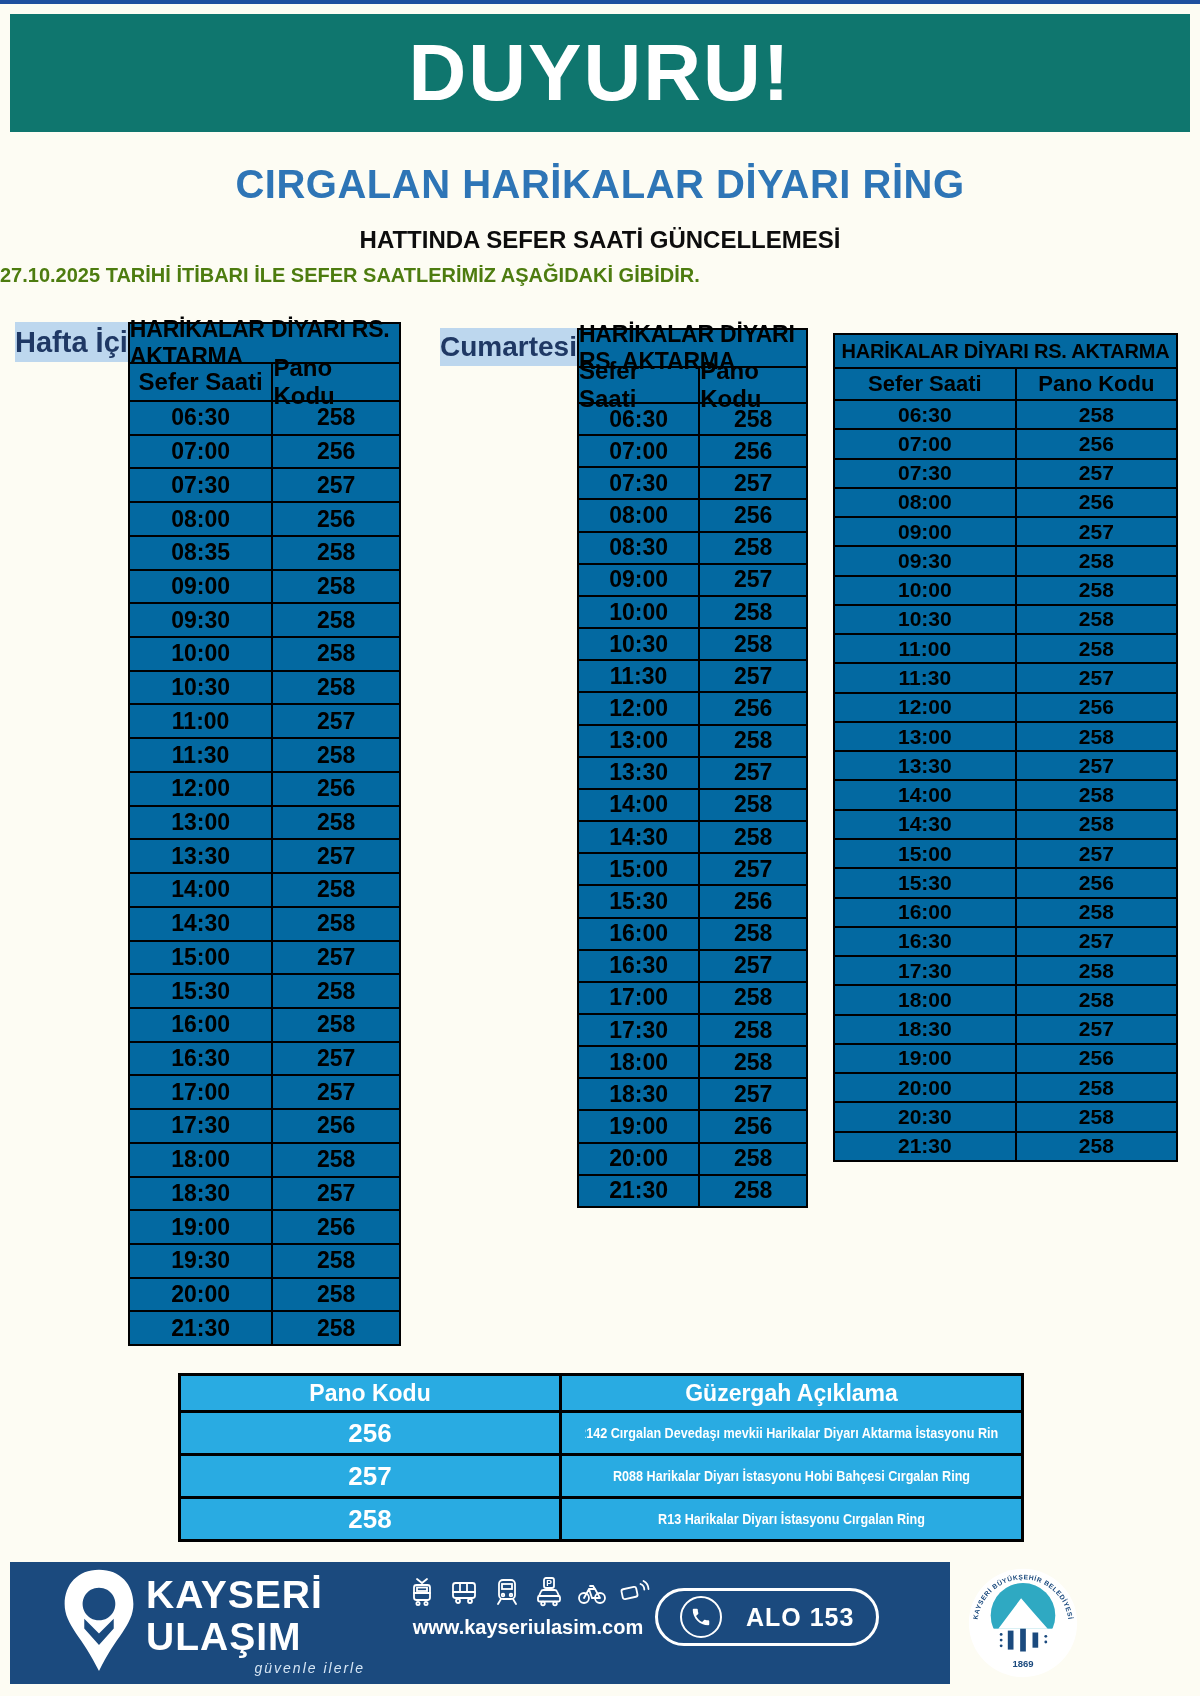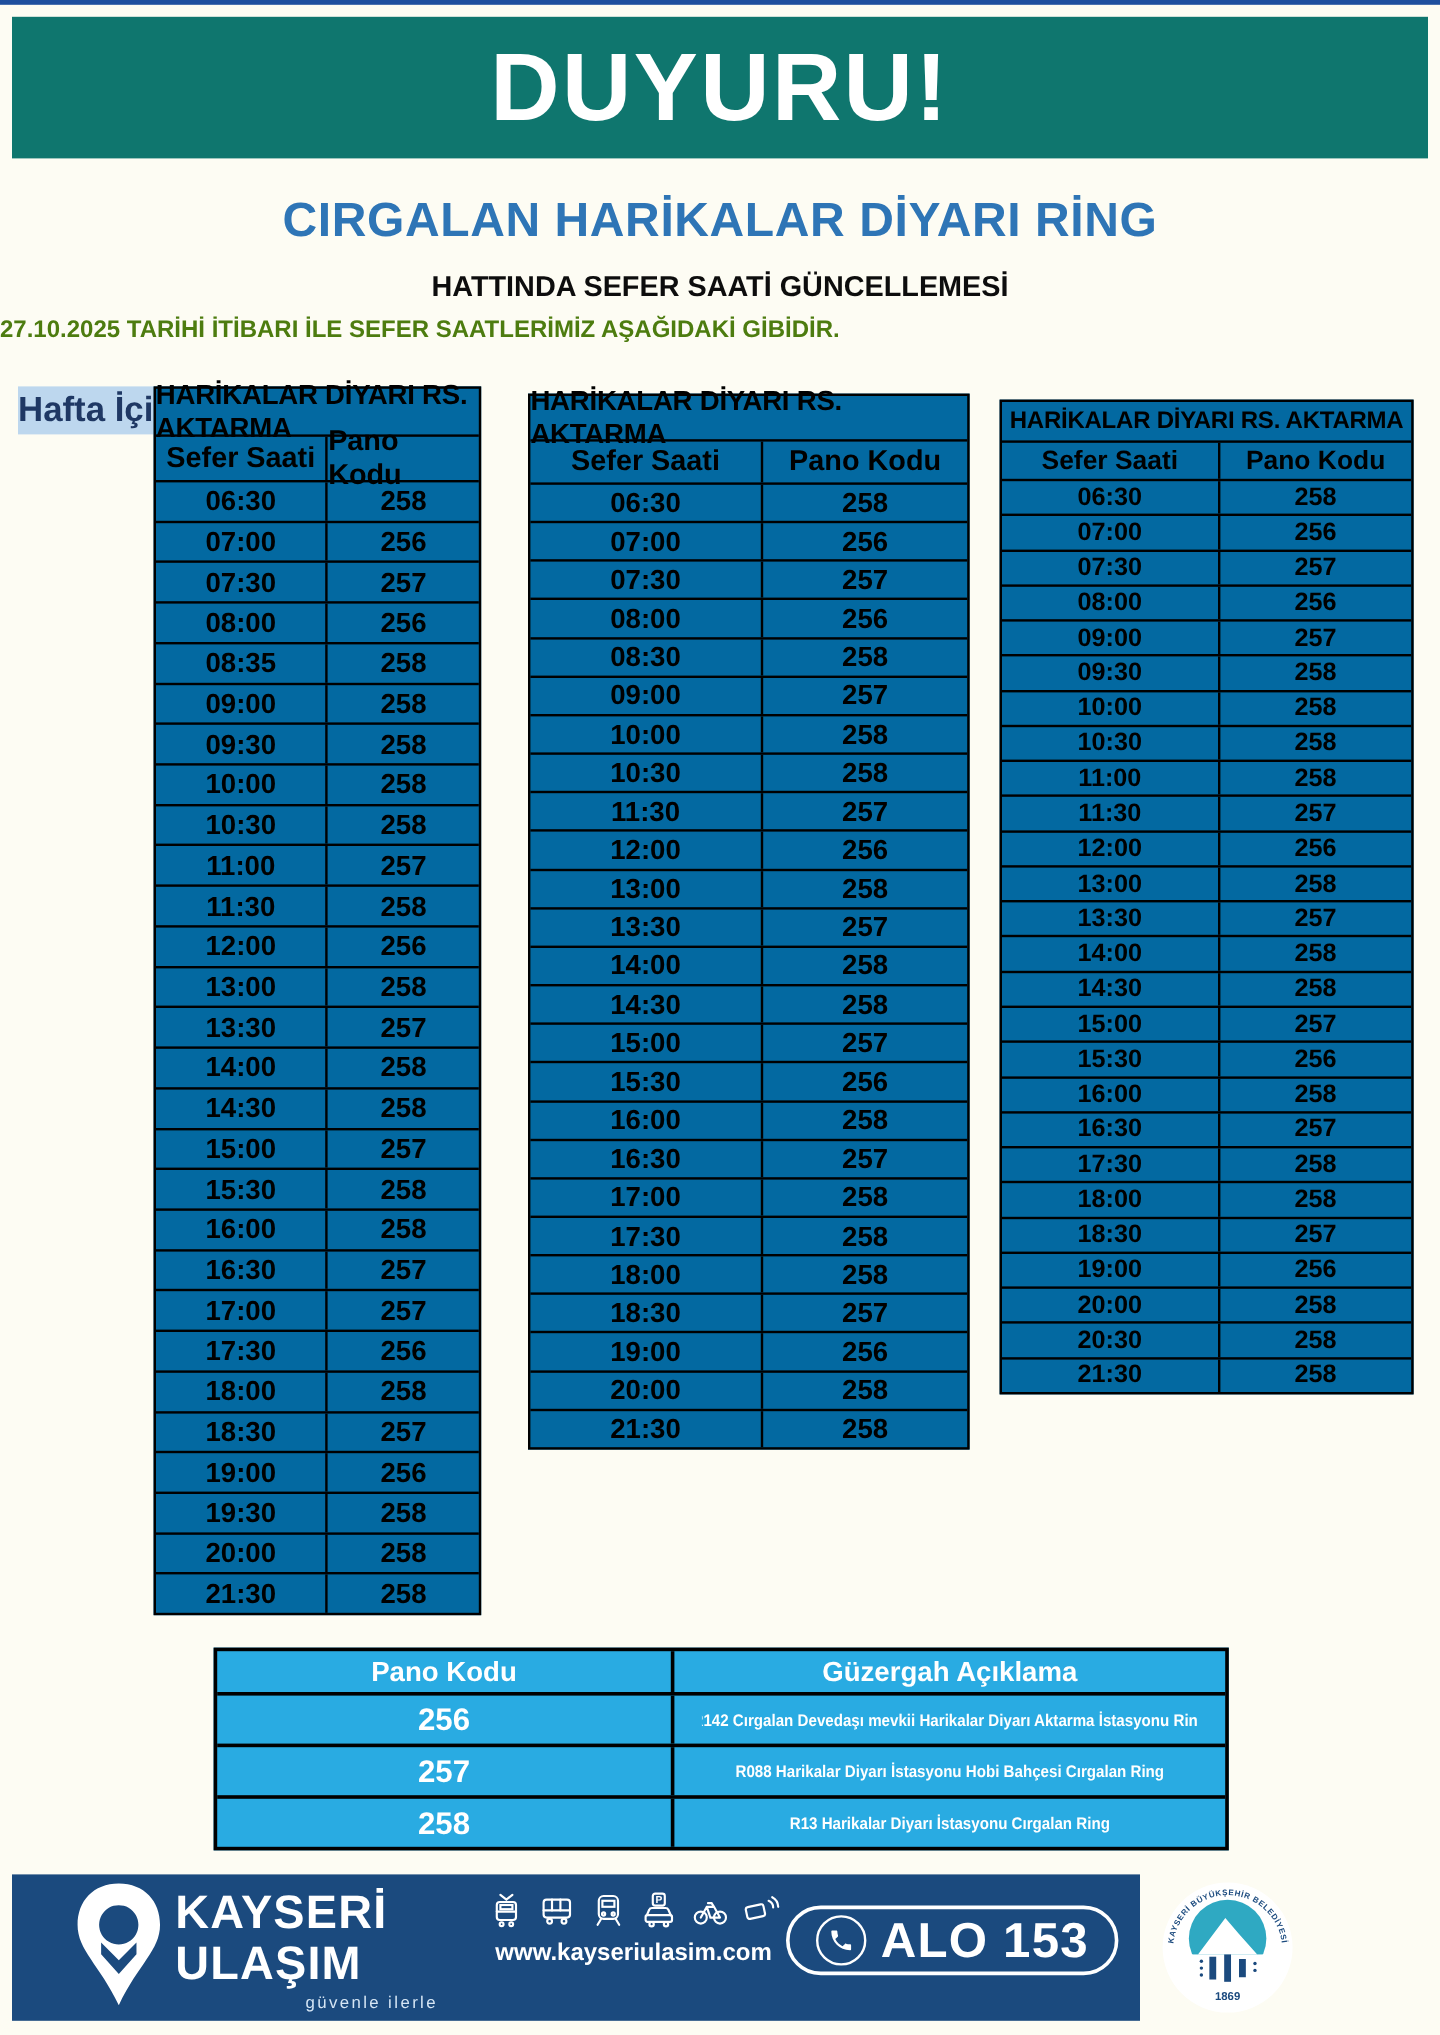--- a/index.html
+++ b/index.html
@@ -45,26 +45,26 @@
   .lcell2{flex:1;display:flex;align-items:center;justify-content:center;overflow:hidden}
   .head .lcell1,.head .lcell2{font-size:23px}
   .lcode{font-size:26px}
   .ldesc{font-size:14px;white-space:nowrap;transform:scaleX(.9)}
 
   
   .footer{left:10px;top:1562px;width:940px;height:122px;background:#1b4a7e;color:#fff}
   .pin{position:absolute;left:48px;top:6px}
   .brand{position:absolute;left:136px;top:12px;font-size:39px;line-height:42px;letter-spacing:1px}
   .slogan{position:absolute;left:150px;top:98px;width:205px;text-align:right;color:#d6e6f5;
-          font-size:14px;font-weight:400;letter-spacing:2px}
+          font-size:14px;font-style:italic;font-weight:400;letter-spacing:2px}
   .icons{position:absolute;left:396px;top:14px;width:244px;display:flex;justify-content:space-between;align-items:center}
   .icons svg{display:block}
   .website{position:absolute;left:378px;top:54px;width:280px;text-align:center;font-size:20px}
   .alo{position:absolute;left:645px;top:26px;height:58px;border:3px solid #fff;border-radius:32px;
-       display:flex;align-items:center;gap:12px;padding:10px 22px;font-size:41px;letter-spacing:1px;box-sizing:border-box}
+       display:flex;align-items:center;gap:24px;padding:10px 22px;font-size:25px;letter-spacing:1px;box-sizing:border-box}
   .alo .ph{width:38px;height:38px;border:2.5px solid #fff;border-radius:50%;
            display:flex;align-items:center;justify-content:center}
   .seal{position:absolute;left:956px;top:4px}
 </style>
 </head>
 <body>
 
 <div>
   <div class="abs topline"></div>
 
@@ -195,20 +195,21 @@
           </div>
           <div class="row">
             <div class="cell time">21:30</div>
             <div class="cell code">258</div>
           </div>
         </div>
     </div>
   </div>
 
   <div class="sched" id="t2">
+    <div class="day">Cumartesi</div>
     <div class="tbl">
       <div class="station">HARİKALAR DİYARI RS. AKTARMA</div>
       <div class="cols">
         <div class="cell time">Sefer Saati</div>
         <div class="cell code">Pano Kodu</div>
       </div>
       <div class="rows">
           <div class="row">
             <div class="cell time">06:30</div>
             <div class="cell code">258</div>

